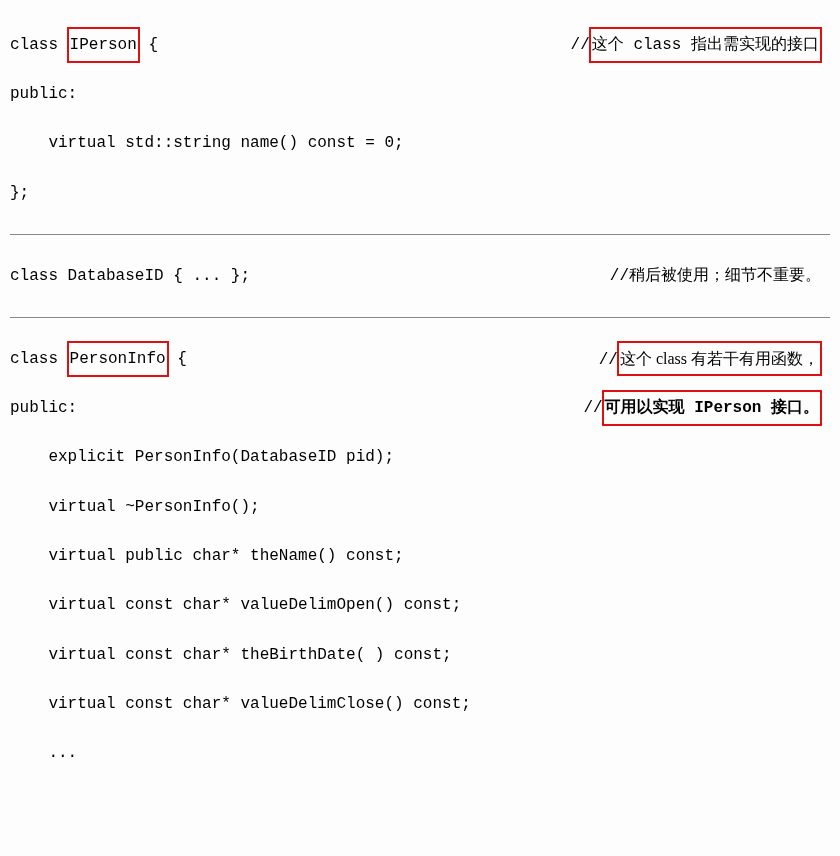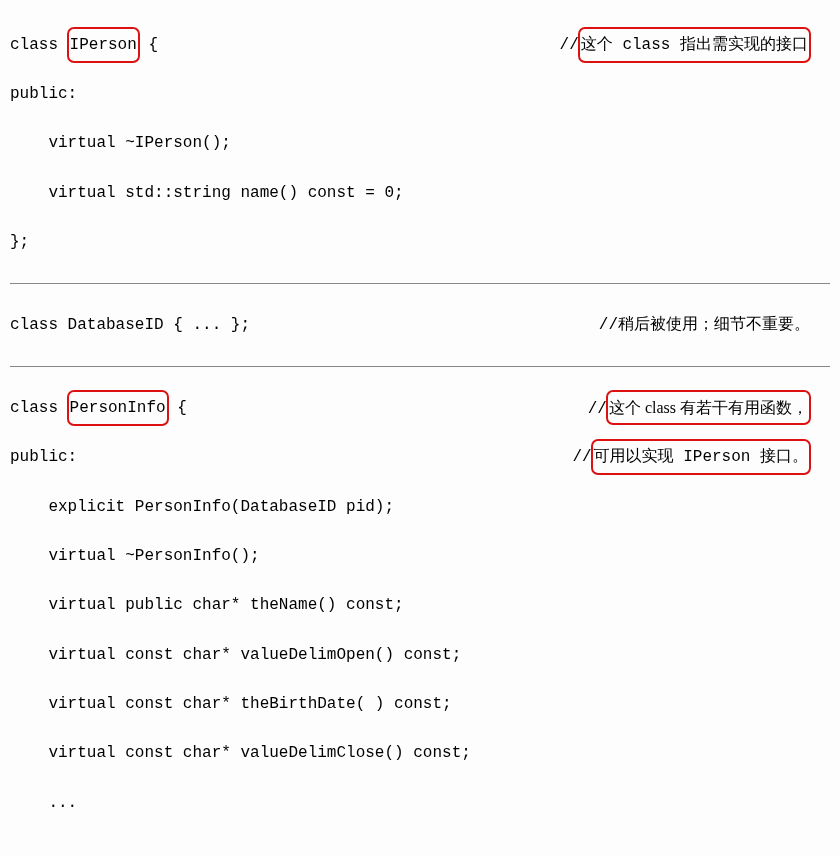--- a/index.html
+++ b/index.html
@@ -17,48 +17,46 @@
     padding: 8px 10px 10px 10px;
     white-space: pre;
   }
   .ln {
     display: block;
     position: relative;
     height: 24.5px;
   }
   .cmt {
     position: absolute;
-    right: 20px;
+    right: 9px;
   }
   .hl {
     outline: 2px solid #d11;
     outline-offset: -1px;
     padding: 8px 2px;
-    border-radius: 6px;
   }
   hr.sep {
     border: none;
     border-top: 1px solid #888;
     margin: 4px 0;
   }
 </style>
 </head>
 <body>
 
 <div class="page">
 <span class="ln"><span>class </span><span class="hl">IPerson</span><span> {</span><span class="cmt"><span>//</span><span class="hl">这个 class 指出需实现的接口</span></span></span>
 <span class="ln">public:</span>
-<span class="ln">    virtual ~IPerson();</span>
 <span class="ln">    virtual std::string name() const = 0;</span>
 <span class="ln">};</span>
 <hr class="sep">
 <span class="ln"><span>class DatabaseID { ... };</span><span class="cmt">//稍后被使用；细节不重要。</span></span>
 <hr class="sep">
 <span class="ln"><span>class </span><span class="hl">PersonInfo</span><span> {</span><span class="cmt"><span>//</span><span class="hl" style="border-bottom:none;font-family:Liberation Serif, serif;">这个 class 有若干有用函数，</span></span></span>
-<span class="ln"><span>public:</span><span class="cmt"><span>//</span><span class="hl" style="border-top:none;">可用以实现 IPerson 接口。</span></span></span>
+<span class="ln"><span>public:</span><span class="cmt"><span>//</span><span class="hl" style="border-top:none;font-weight:bold;">可用以实现 IPerson 接口。</span></span></span>
 <span class="ln">    explicit PersonInfo(DatabaseID pid);</span>
 <span class="ln">    virtual ~PersonInfo();</span>
 <span class="ln">    virtual public char* theName() const;</span>
 <span class="ln">    virtual const char* valueDelimOpen() const;</span>
 <span class="ln">    virtual const char* theBirthDate( ) const;</span>
 <span class="ln">    virtual const char* valueDelimClose() const;</span>
 <span class="ln">    ...</span>
 
 
 

